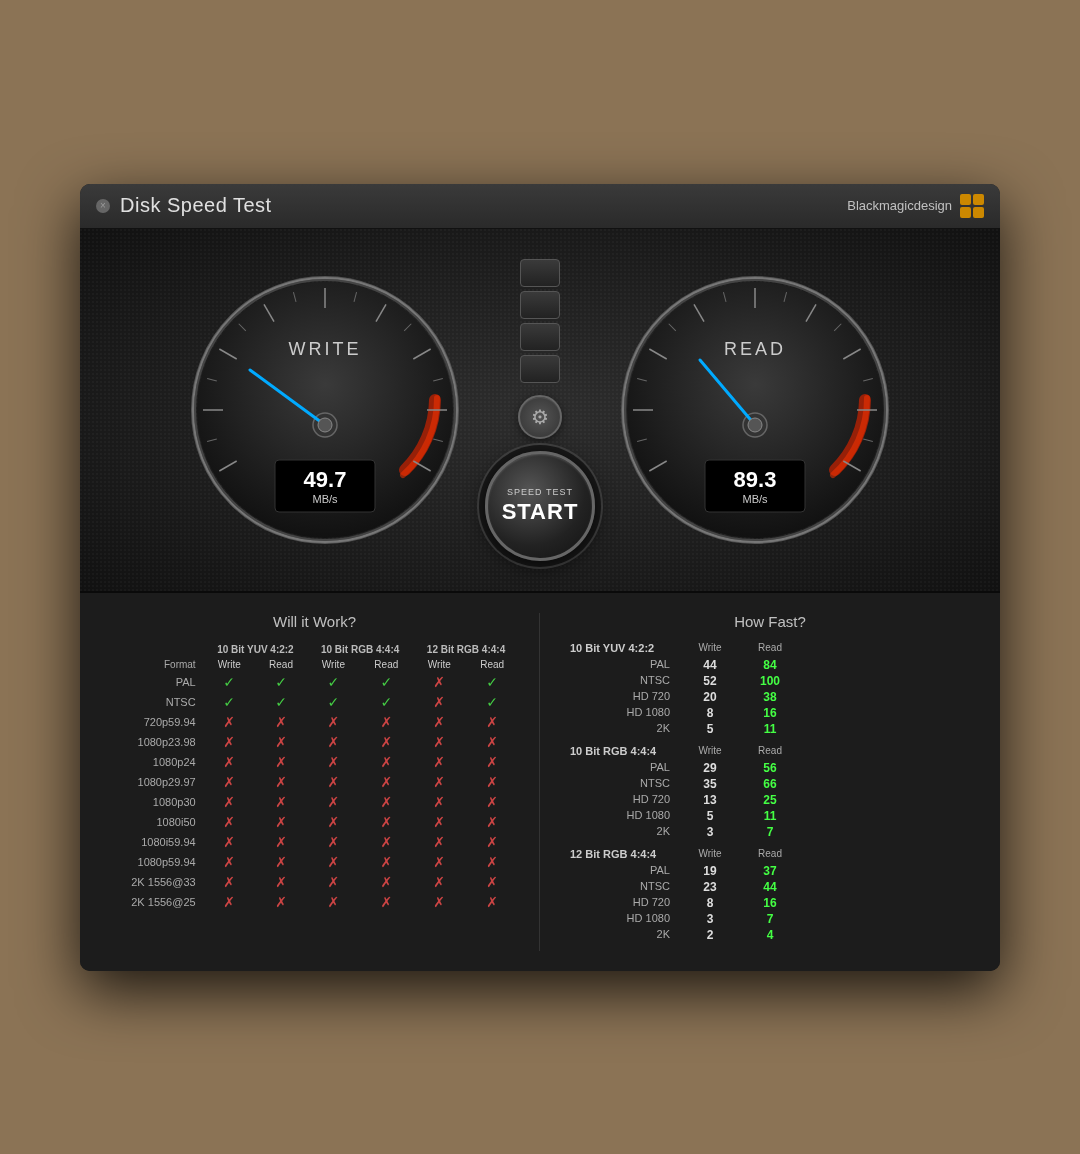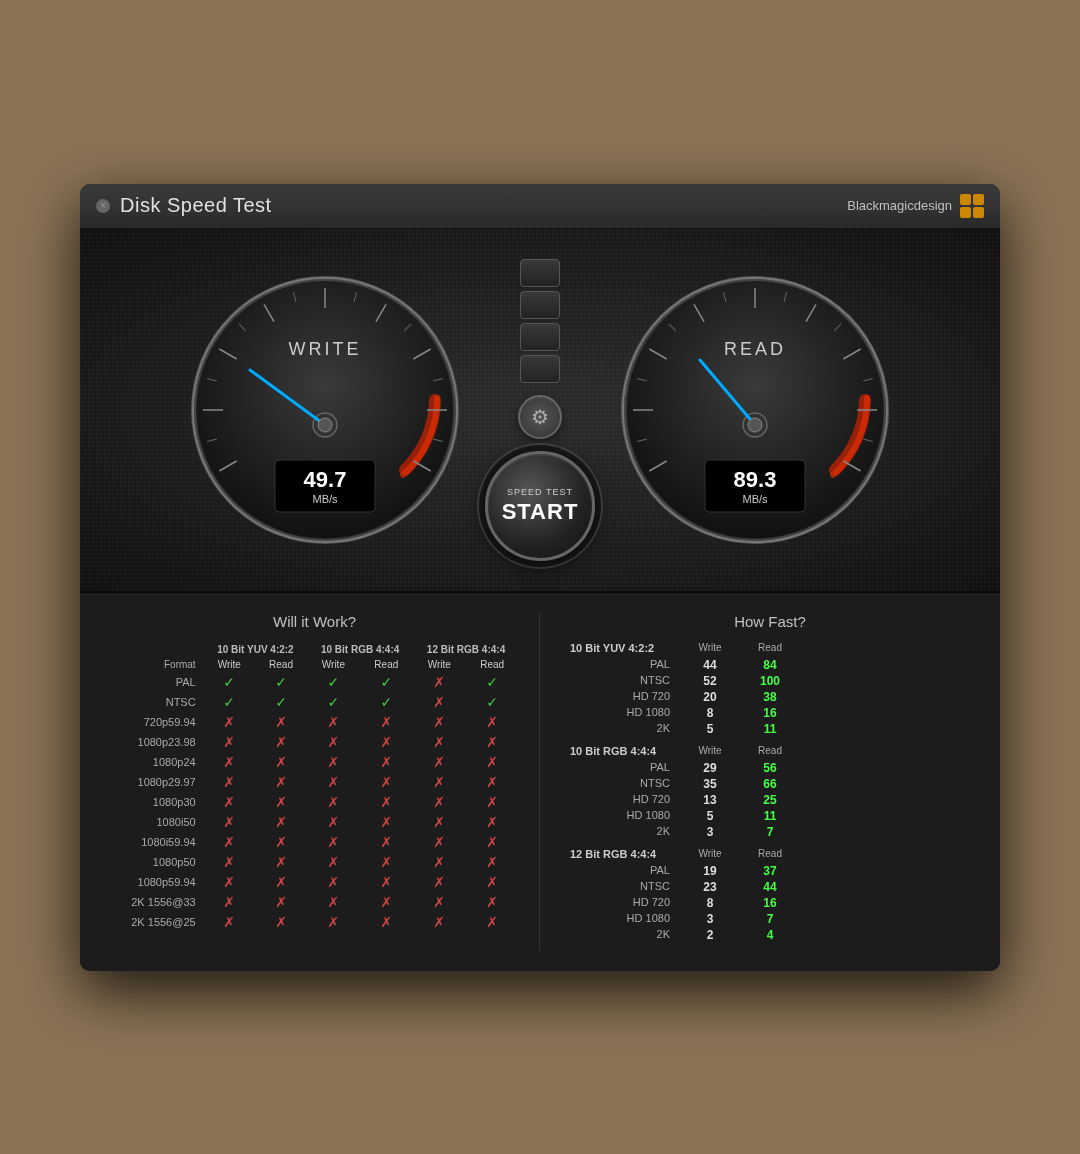--- a/index.html
+++ b/index.html
@@ -453,29 +453,20 @@
             <tr>
               <td class="format-col">1080i59.94</td>
               <td style="color: rgb(204, 68, 68); font-size: 14px;">✗</td>
               <td style="color: rgb(204, 68, 68); font-size: 14px;">✗</td>
               <td style="color: rgb(204, 68, 68); font-size: 14px;">✗</td>
               <td style="color: rgb(204, 68, 68); font-size: 14px;">✗</td>
               <td style="color: rgb(204, 68, 68); font-size: 14px;">✗</td>
               <td style="color: rgb(204, 68, 68); font-size: 14px;">✗</td>
             </tr>
             <tr>
-              <td class="format-col">1080p50</td>
-              <td style="color: rgb(204, 68, 68); font-size: 14px;">✗</td>
-              <td style="color: rgb(204, 68, 68); font-size: 14px;">✗</td>
-              <td style="color: rgb(204, 68, 68); font-size: 14px;">✗</td>
-              <td style="color: rgb(204, 68, 68); font-size: 14px;">✗</td>
-              <td style="color: rgb(204, 68, 68); font-size: 14px;">✗</td>
-              <td style="color: rgb(204, 68, 68); font-size: 14px;">✗</td>
-            </tr>
-            <tr>
               <td class="format-col">1080p59.94</td>
               <td style="color: rgb(204, 68, 68); font-size: 14px;">✗</td>
               <td style="color: rgb(204, 68, 68); font-size: 14px;">✗</td>
               <td style="color: rgb(204, 68, 68); font-size: 14px;">✗</td>
               <td style="color: rgb(204, 68, 68); font-size: 14px;">✗</td>
               <td style="color: rgb(204, 68, 68); font-size: 14px;">✗</td>
               <td style="color: rgb(204, 68, 68); font-size: 14px;">✗</td>
             </tr>
             <tr>
               <td class="format-col">2K 1556@33</td>

